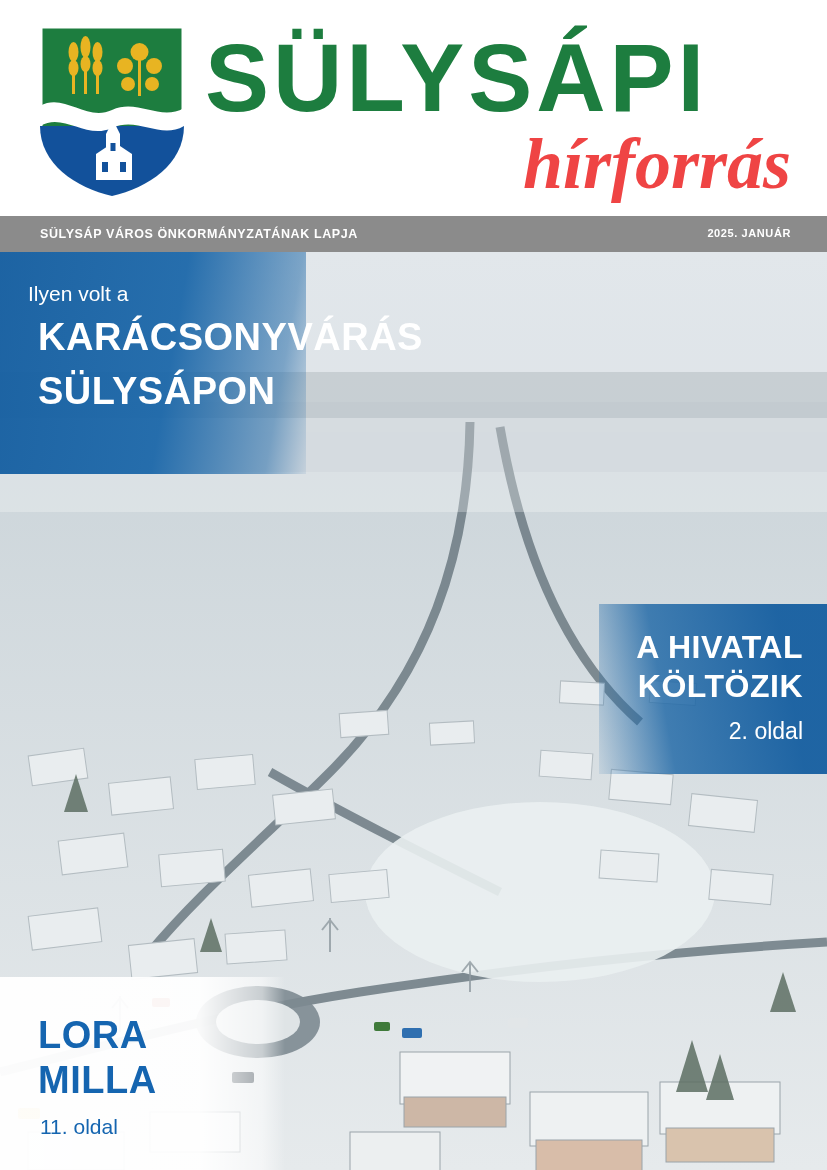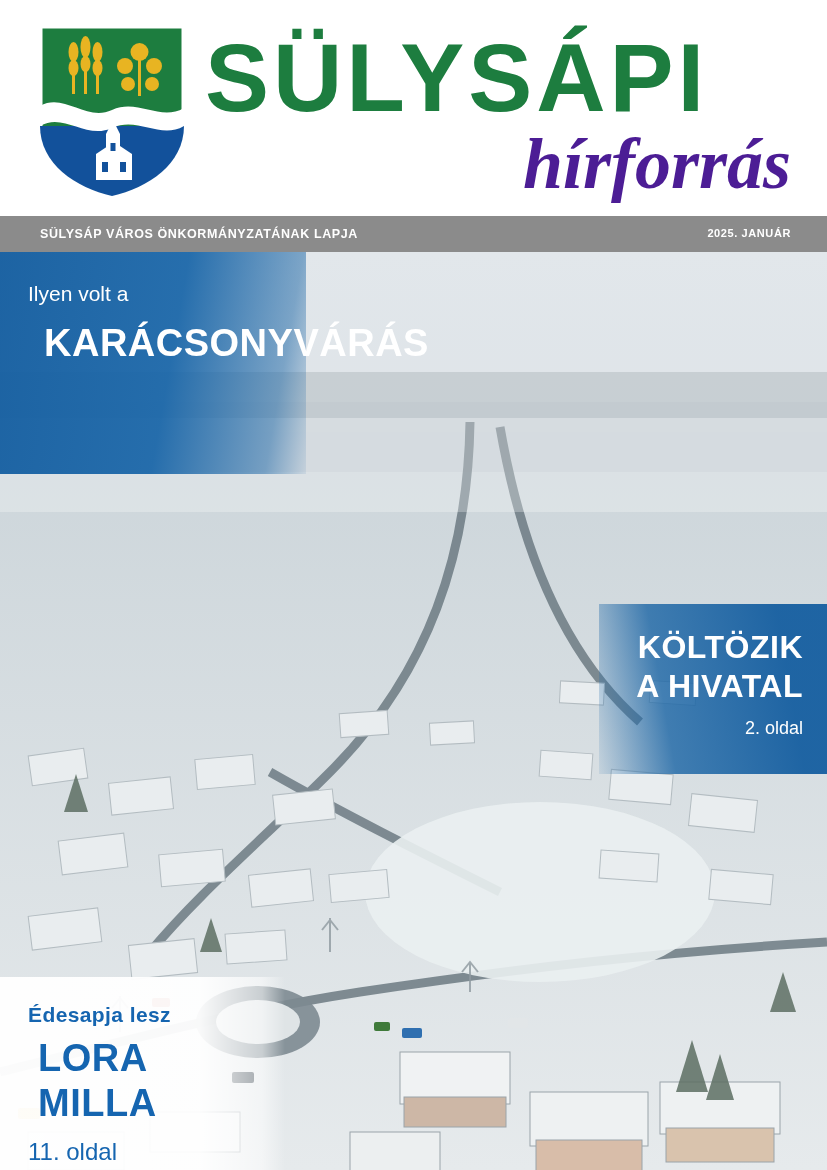--- a/index.html
+++ b/index.html
@@ -49,21 +49,21 @@
     color: #1d7d3f;
     line-height: 1.0;
     margin: 12px 0 0 0;
     white-space: nowrap;
   }
   .title-sub {
     font-family: "Liberation Serif", serif;
     font-style: italic;
     font-weight: bold;
     font-size: 72px;
-    color: #4c1d95;
+    color: #ef4444;
     line-height: 1.0;
     text-align: right;
     margin: 2px 0 0 0;
     padding-right: 14px;
     white-space: nowrap;
   }
 
   
   .greybar {
     position: absolute;
@@ -125,21 +125,21 @@
     font-size: 21px;
     font-weight: normal;
     margin: 0 0 6px 0;
     line-height: 1.1;
   }
   .ov-top .head {
     font-size: 38px;
     font-weight: bold;
     line-height: 1.16;
     letter-spacing: 0.5px;
-    margin: 16px;
+    margin: 10px;
   }
   .ov-top .page {
     font-size: 19px;
     margin-top: 14px;
   }
 
   
   .ov-right {
     right: 0;
     top: 352px;
@@ -150,21 +150,21 @@
     text-align: right;
   }
   .ov-right .head {
     font-size: 32px;
     font-weight: bold;
     line-height: 1.22;
     letter-spacing: 0.5px;
     margin: 0;
   }
   .ov-right .page {
-    font-size: 18px;
+    font-size: 23px;
     margin-top: 12px;
   }
 
   
   .ov-bottom {
     left: 0;
     bottom: 0;
     width: 285px;
     height: 193px;
     background: linear-gradient(90deg, rgba(255,255,255,0.97) 0%, rgba(255,255,255,0.95) 70%, rgba(255,255,255,0.55) 92%, rgba(255,255,255,0.0) 100%);
@@ -179,22 +179,23 @@
     letter-spacing: 0.4px;
   }
   .ov-bottom .head {
     font-size: 38px;
     font-weight: bold;
     line-height: 1.18;
     letter-spacing: 0.5px;
     margin: 10px;
   }
   .ov-bottom .page {
-    font-size: 24px;
+    font-size: 21px;
     margin-top: 12px;
+    margin-left: 12px;
   }
 </style>
 </head>
 <body>
 
 <div class="masthead">
 
   <div class="crest">
     <svg width="152" height="178" viewBox="0 0 152 178">
       <path d="M4 4 H148 V104 C148 142 112 166 76 174 C40 166 4 142 4 104 Z" fill="#1d7d3f" stroke="#ffffff" stroke-width="5"></path>
@@ -351,25 +352,25 @@
       </g>
     </g>
 
     <rect x="0" y="0" width="827" height="260" fill="#ffffff" opacity="0.28"></rect>
   </svg>
 </div>
 
 <div class="ov ov-top" style="top:252px;">
   <div class="kicker">Ilyen volt a</div>
   <div class="head">KARÁCSONYVÁRÁS</div>
+  <div class="head">SÜLYSÁPON</div>
 </div>
 
 <div class="ov ov-right" style="top:604px;">
+  <div class="head">A HIVATAL</div>
   <div class="head">KÖLTÖZIK</div>
-  <div class="head">A HIVATAL</div>
   <div class="page">2. oldal</div>
 </div>
 
 <div class="ov ov-bottom">
-  <div class="kicker">Édesapja lesz</div>
   <div class="head">LORA MILLA</div>
   <div class="page">11. oldal</div>
 </div>
 
 </body></html>

